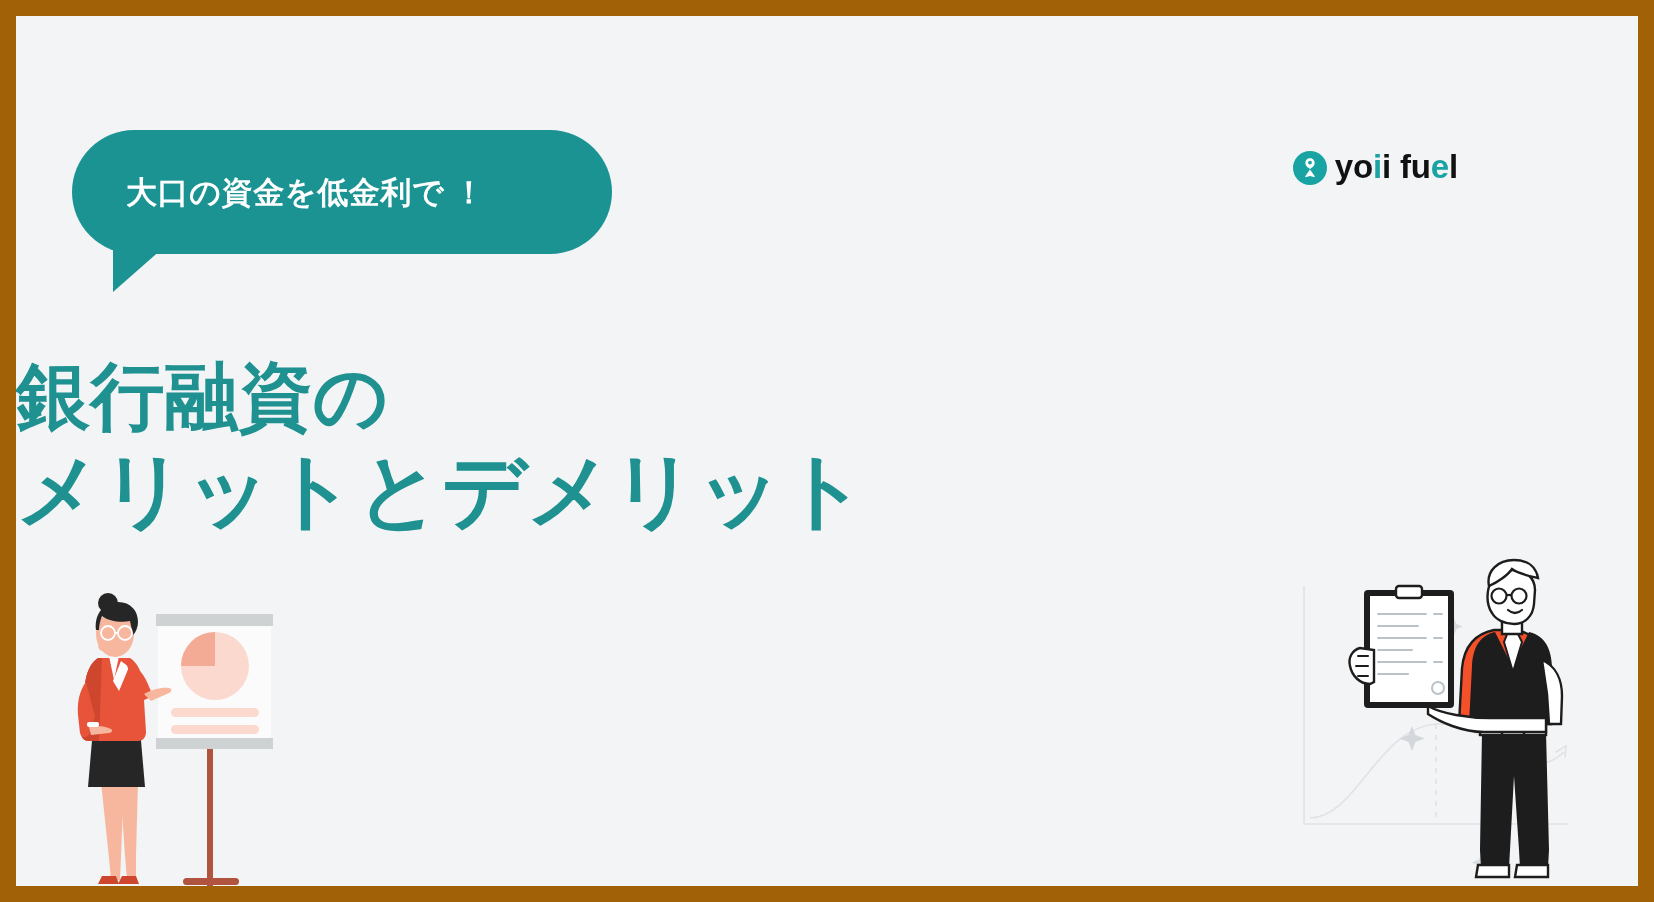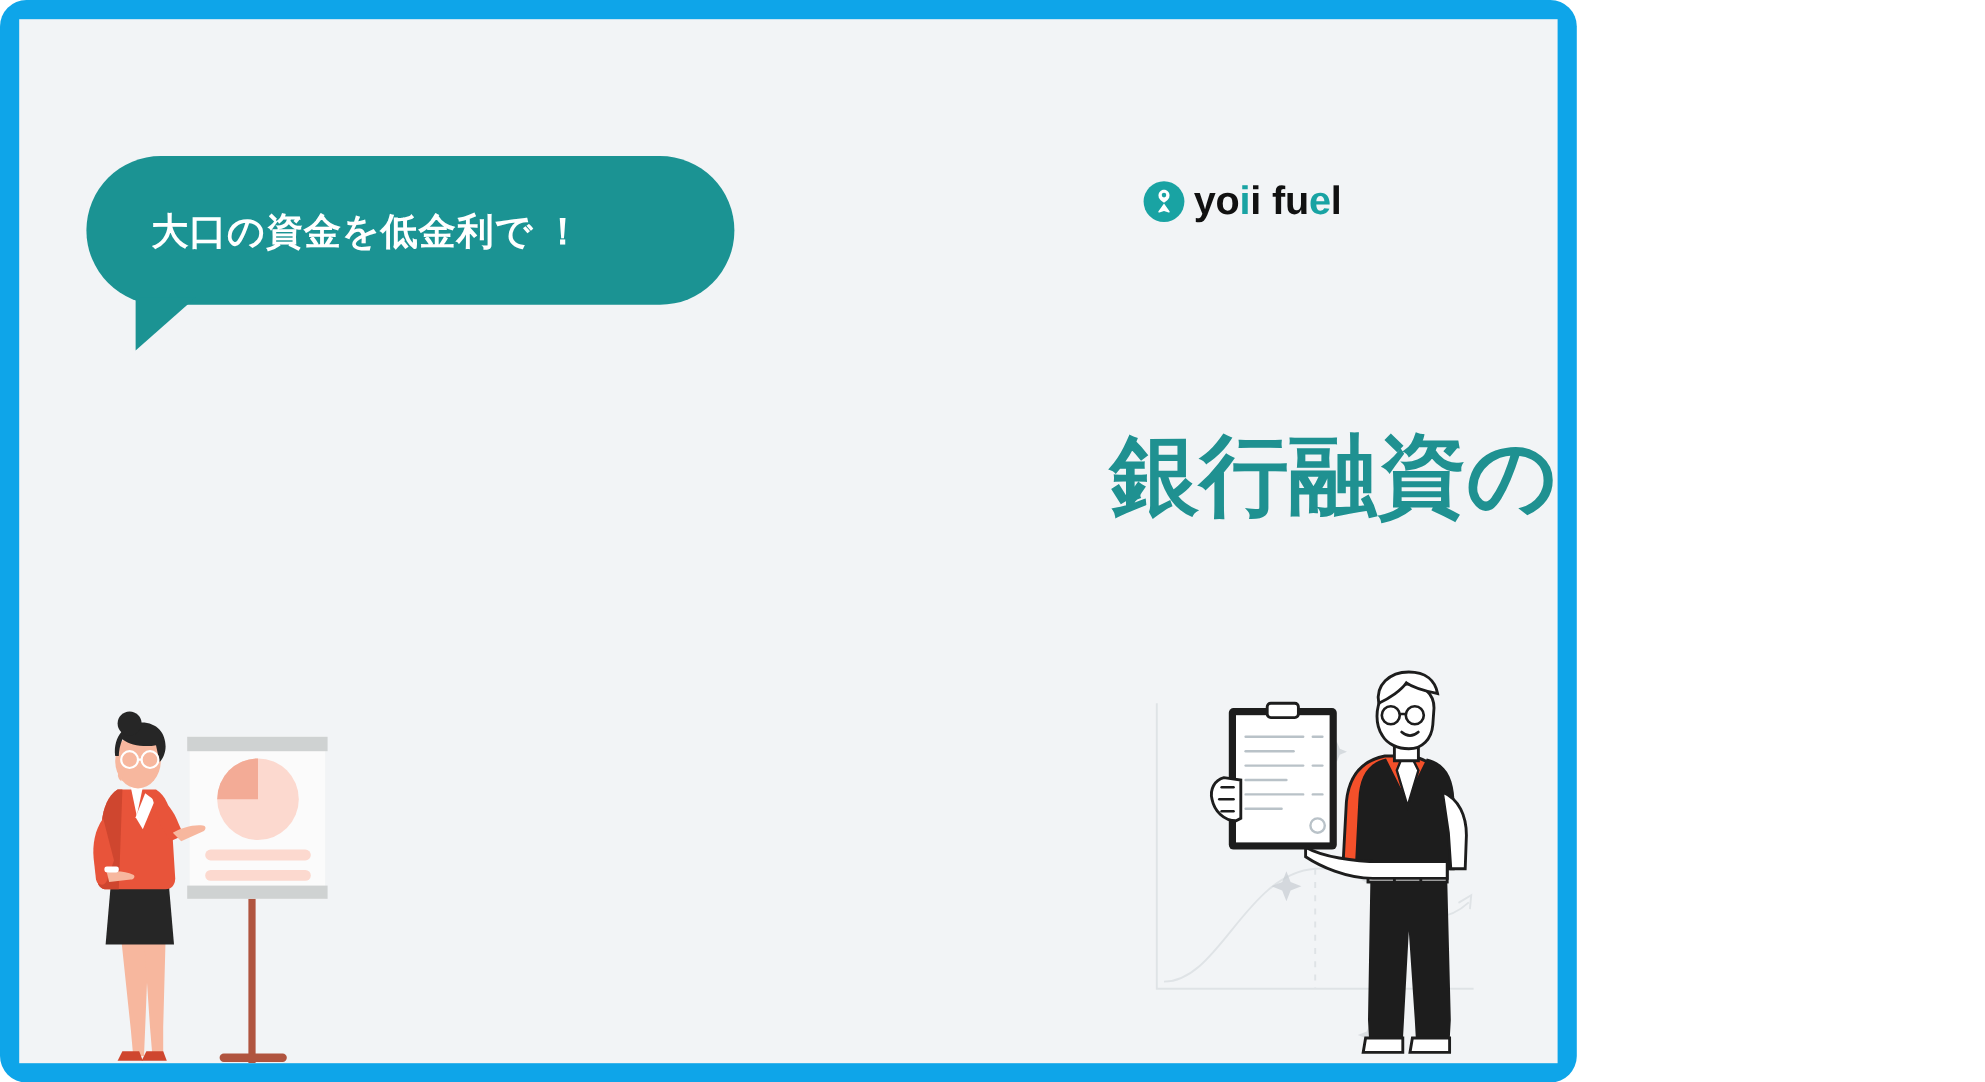--- a/index.html
+++ b/index.html
@@ -7,26 +7,25 @@
     padding: 0;
     background: #ffffff;
   }
   body {
     font-family: "Liberation Sans", "DejaVu Sans", sans-serif;
   }
 
   
   .slide {
     position: relative;
-    width: 1314px;
+    width: 1654px;
     height: 902px;
     overflow: hidden;
-    background: #0ea5e9;      
+    background: #a16207;      
     box-sizing: border-box;
-    border-radius: 22px;
   }
 
   
   .slide-inner {
     position: absolute;
     left: 16px;
     top: 16px;
     right: 16px;
     bottom: 16px;
     background: #f2f4f6;
@@ -94,21 +93,21 @@
     white-space: pre;
   }
   .logo-word .tl { color: #19a3a3; }
 
   
   .title {
     position: absolute;
     left: 0;
     right: 0;
     top: 340px;
-    text-align: right;
+    text-align: left;
     color: #1f9191;
     font-weight: 700;
     line-height: 1.12;
     letter-spacing: 0.012em;
     user-select: none;
   }
   .title-line1 { font-size: 74px; display: block; }
   .title-line2 { font-size: 83px; display: block; margin-top: 6px; }
 
   
@@ -148,20 +147,21 @@
           <path d="M18 8.2c2.6 0 4.6 2.1 4.6 4.7 0 2.1-1.3 3.6-2.6 4.6l-2 1.5-2-1.5c-1.3-1-2.6-2.5-2.6-4.6 0-2.6 2-4.7 4.6-4.7z" fill="#ffffff"></path>
           <circle cx="18" cy="12.6" r="1.9" fill="#19a3a3"></circle>
           <path d="M18 19.6l-4.6 6.4c-.4.6.1 1.3.8 1.1l3.8-1.2 3.8 1.2c.7.2 1.2-.5.8-1.1L18 19.6z" fill="#ffffff"></path>
         </svg>
       </span>
       <span class="logo-word"><span>yo</span><span class="tl">i</span><span>i fu</span><span class="tl">e</span><span>l</span></span>
     </div>
 
     <div class="title">
       <span class="title-line1">銀行融資の</span>
+      <span class="title-line2">メリットとデメリット</span>
     </div>
 
     <div class="illus-left">
       <svg viewBox="0 0 280 300" width="280" height="300" aria-hidden="true">
 
         <rect x="147" y="160" width="6" height="140" fill="#b0543f"></rect>
         <rect x="123" y="292" width="56" height="7" rx="3.5" fill="#b0543f"></rect>
 
         <rect x="98" y="28" width="113" height="135" fill="#fbfbfb"></rect>
         <rect x="96" y="28" width="117" height="12" fill="#cfd2d2"></rect>

